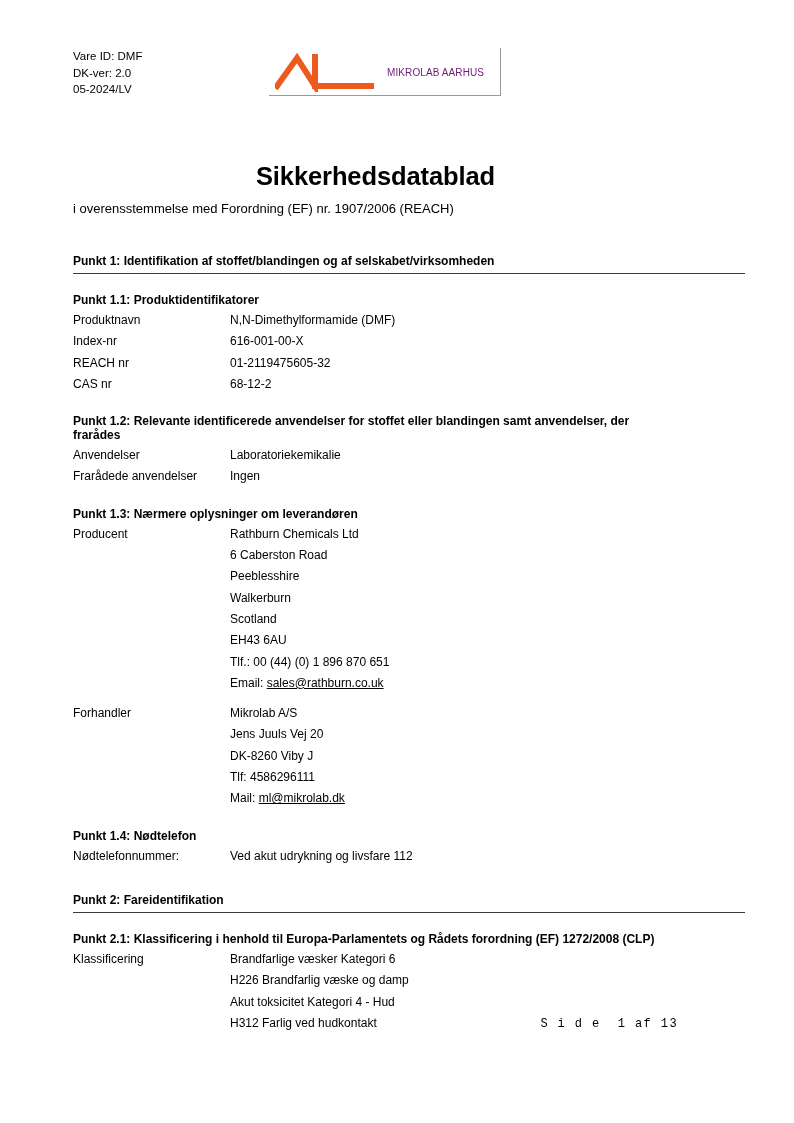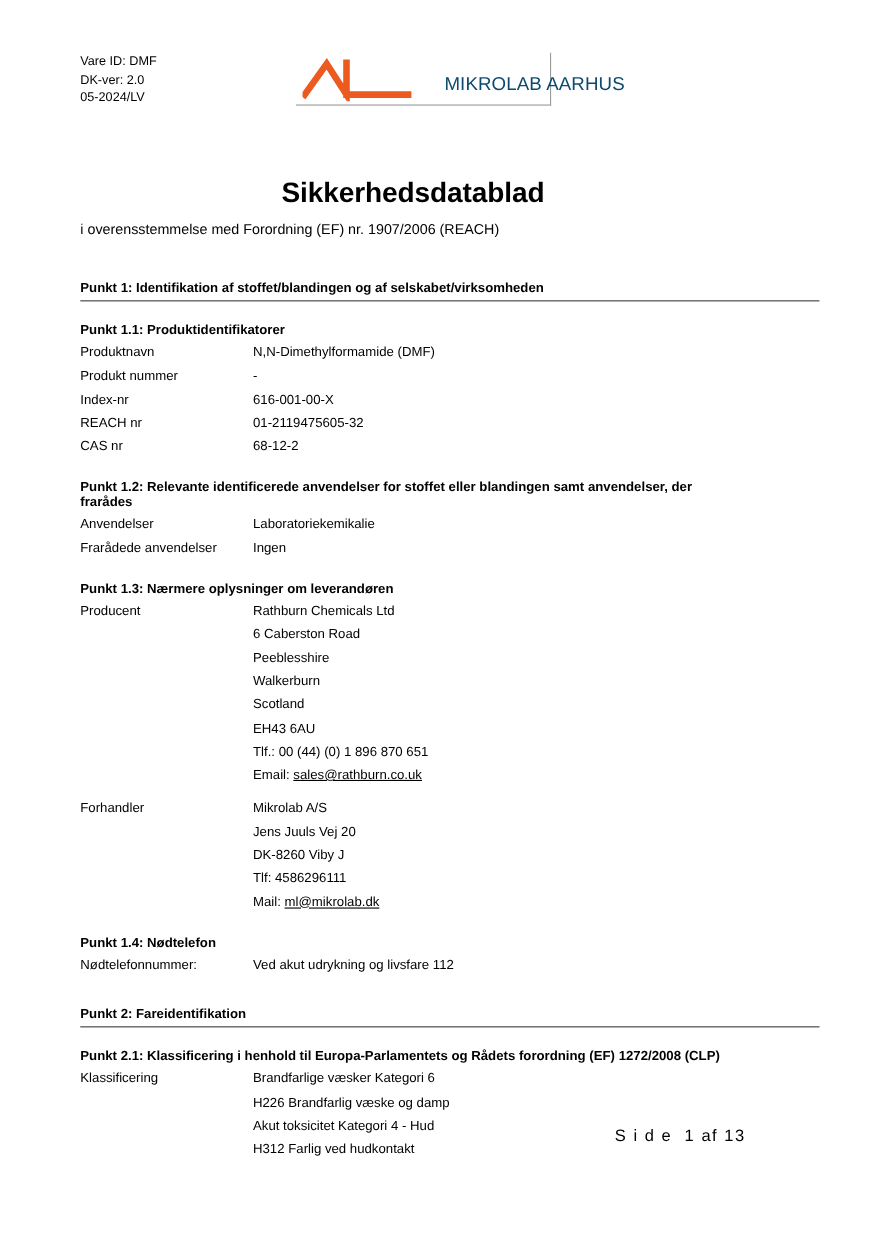--- a/index.html
+++ b/index.html
@@ -53,26 +53,25 @@
     position: absolute;
     left: 6px;
     top: 2px;
     width: 104px;
     height: 42px;
   }
   .logo-word {
     position: absolute;
     left: 118px;
     top: 19px;
-    font-size: 17px;
+    font-size: 10px;
     letter-spacing: 0.1px;
-    color: #0c4a6e;
+    color: #701a75;
     font-family: "Liberation Sans", sans-serif;
     white-space: nowrap;
-    margin-left: 17px;
   }
 
   
   .title {
     margin: 52px 0 0 0;
     text-align: center;
     font-size: 25.5px;
     font-weight: bold;
     letter-spacing: -0.1px;
   }
@@ -126,24 +125,25 @@
     text-decoration: underline;
     color: #000;
   }
 
   .gap-sm { height: 9px; }
 
   
   .footer {
     position: absolute;
     right: 48px;
-    bottom: 82px;
-    font-size: 15px;
+    bottom: 92px;
+    font-size: 12px;
     letter-spacing: 1.4px;
     white-space: pre;
+    font-family: Liberation Mono, monospace;
   }
 </style>
 </head>
 <body>
 
 <div class="page">
 
   <div class="doc-header">
     <div class="meta-block">
       <div class="meta-line">Vare ID: DMF</div>
@@ -163,24 +163,20 @@
   <div class="subtitle">i overensstemmelse med Forordning (EF) nr. 1907/2006 (REACH)</div>
 
   <div class="sec1-wrap">
     <div class="section-head">Punkt 1: Identifikation af stoffet/blandingen og af selskabet/virksomheden</div>
 
     <div class="sub-head">Punkt 1.1: Produktidentifikatorer</div>
     <div class="rows">
       <div class="row">
         <div class="k">Produktnavn</div>
         <div class="v">N,N-Dimethylformamide (DMF)</div>
-      </div>
-      <div class="row">
-        <div class="k">Produkt nummer</div>
-        <div class="v">-</div>
       </div>
       <div class="row">
         <div class="k">Index-nr</div>
         <div class="v">616-001-00-X</div>
       </div>
       <div class="row">
         <div class="k">REACH nr</div>
         <div class="v">01-2119475605-32</div>
       </div>
       <div class="row">

